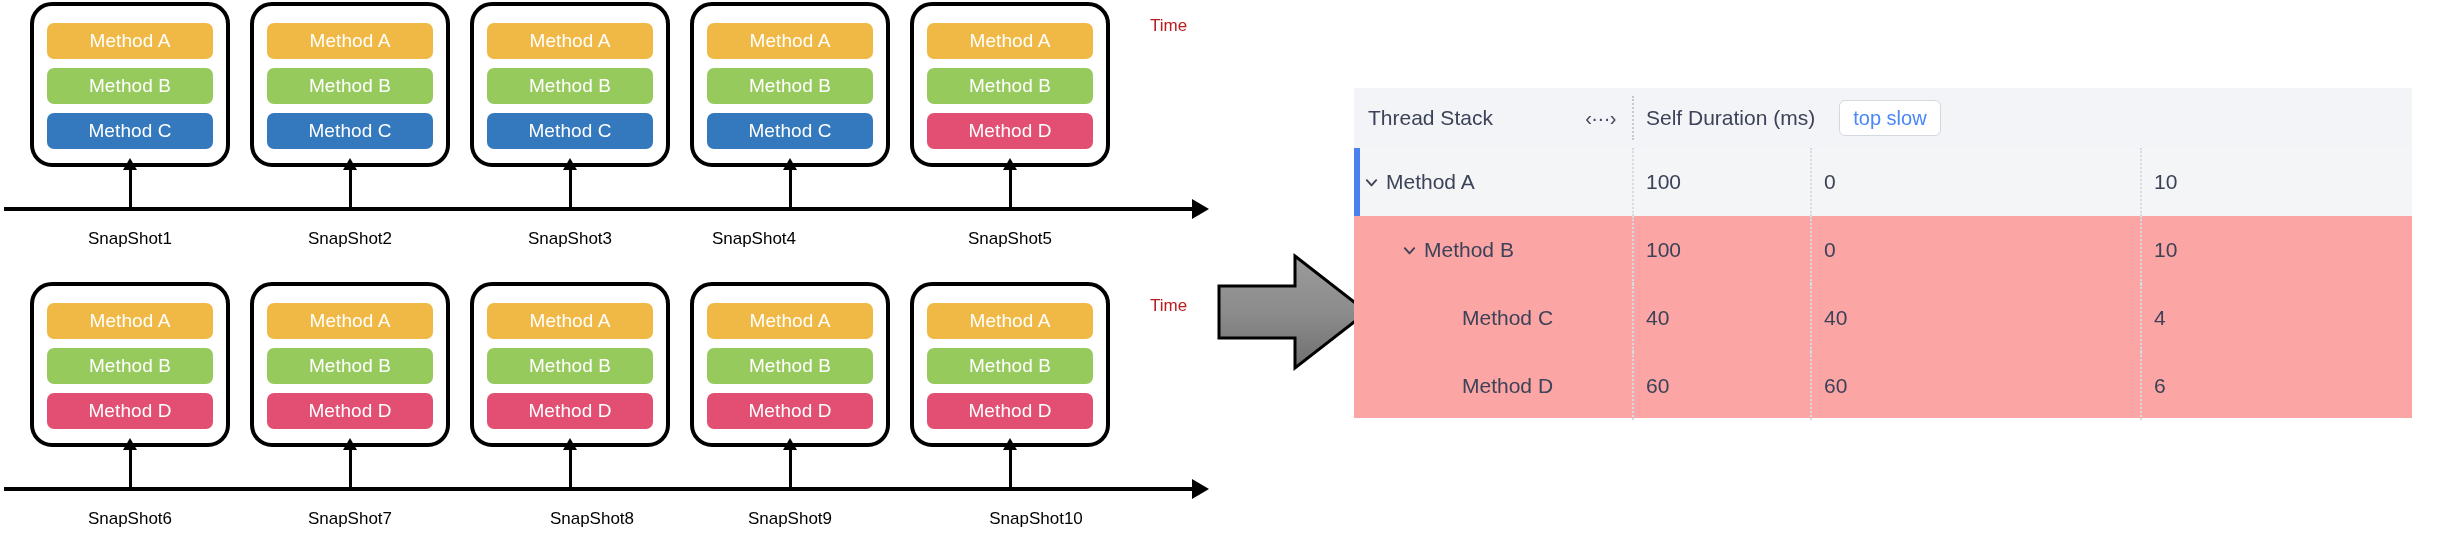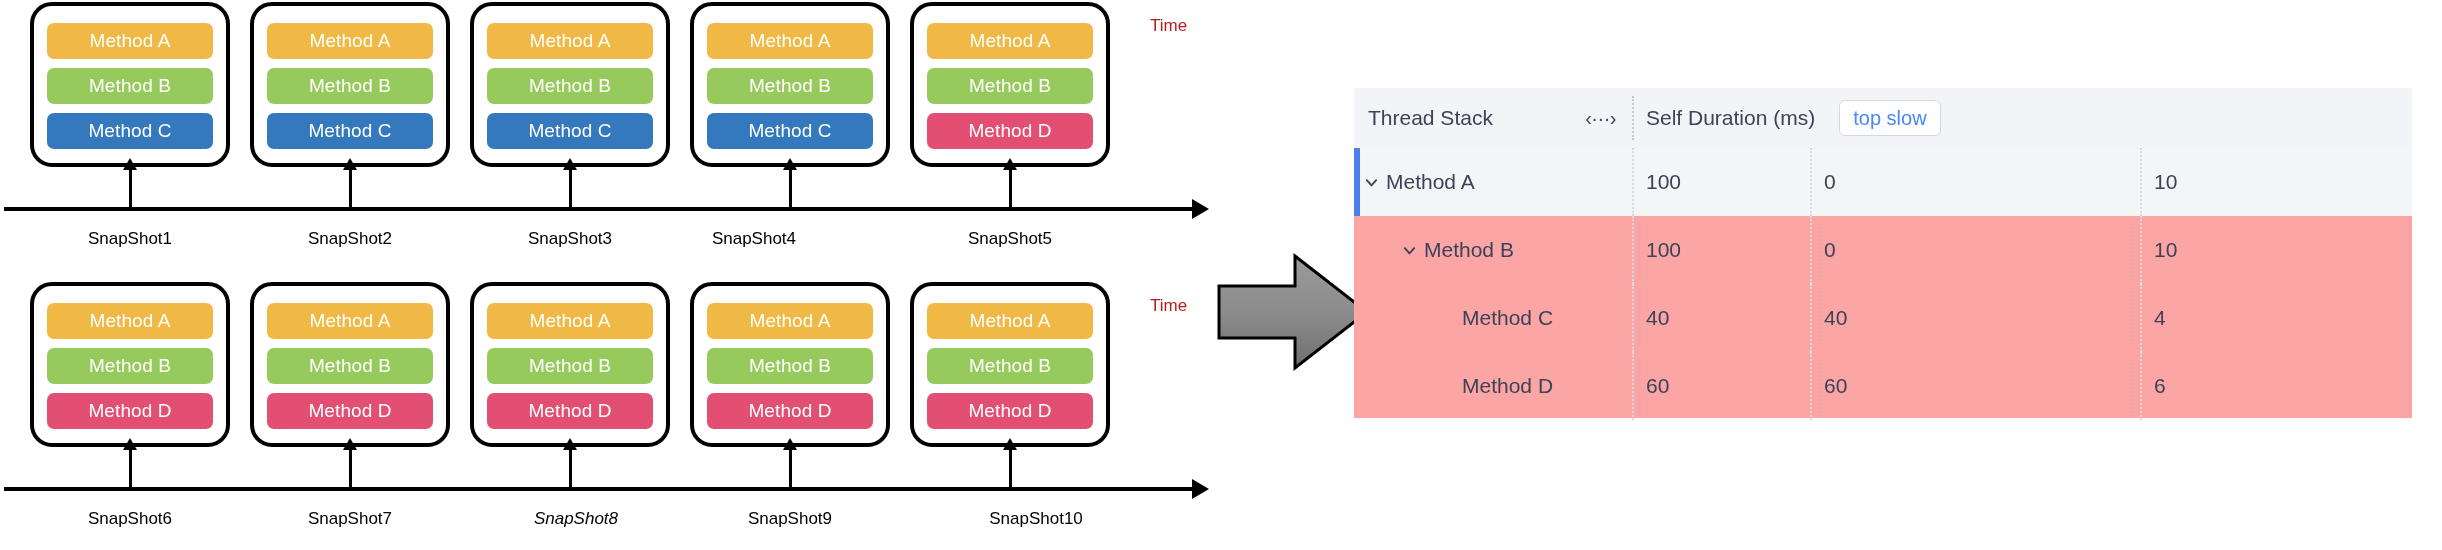--- a/index.html
+++ b/index.html
@@ -244,21 +244,21 @@
           <div class="tick" style="left: 99px;"></div>
           <div class="tick" style="left: 319px;"></div>
           <div class="tick" style="left: 539px;"></div>
           <div class="tick" style="left: 759px;"></div>
           <div class="tick" style="left: 979px;"></div>
         </div>
       <div class="axis"></div>
       <div class="axis-labels" id="axislabels-1">
           <div class="axis-label" style="left: 30px;">SnapShot6</div>
           <div class="axis-label" style="left: 250px;">SnapShot7</div>
-          <div class="axis-label" style="left: 476px; font-style: italic;">SnapShot8</div>
+          <div class="axis-label" style="left: 492px;">SnapShot8</div>
           <div class="axis-label" style="left: 690px;">SnapShot9</div>
           <div class="axis-label" style="left: 936px;">SnapShot10</div>
         </div>
       <div class="time-label">Time</div>
     </div>
   </div>
 
   <div class="big-arrow">
     <svg width="180" height="120" viewBox="0 0 180 120" xmlns="http://www.w3.org/2000/svg">
       <defs>

